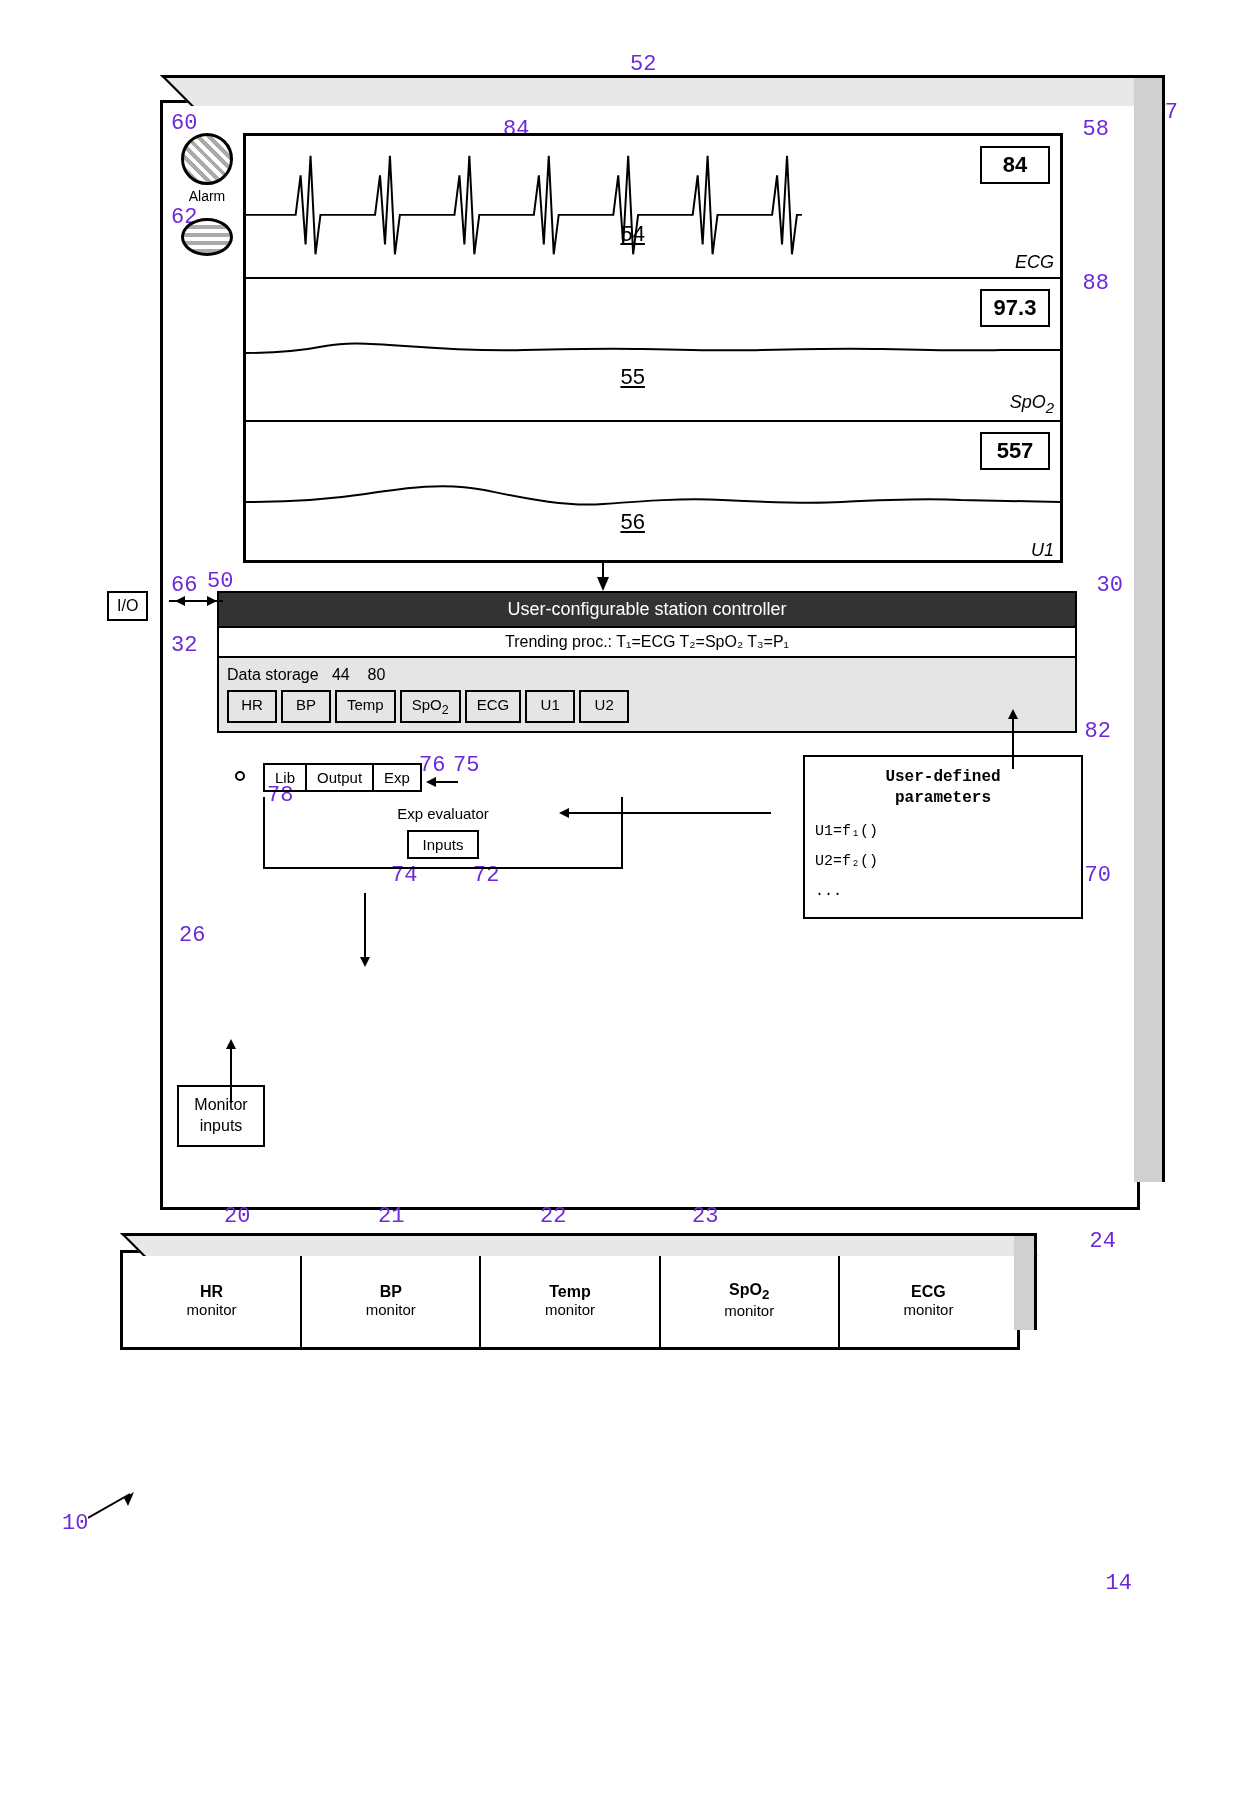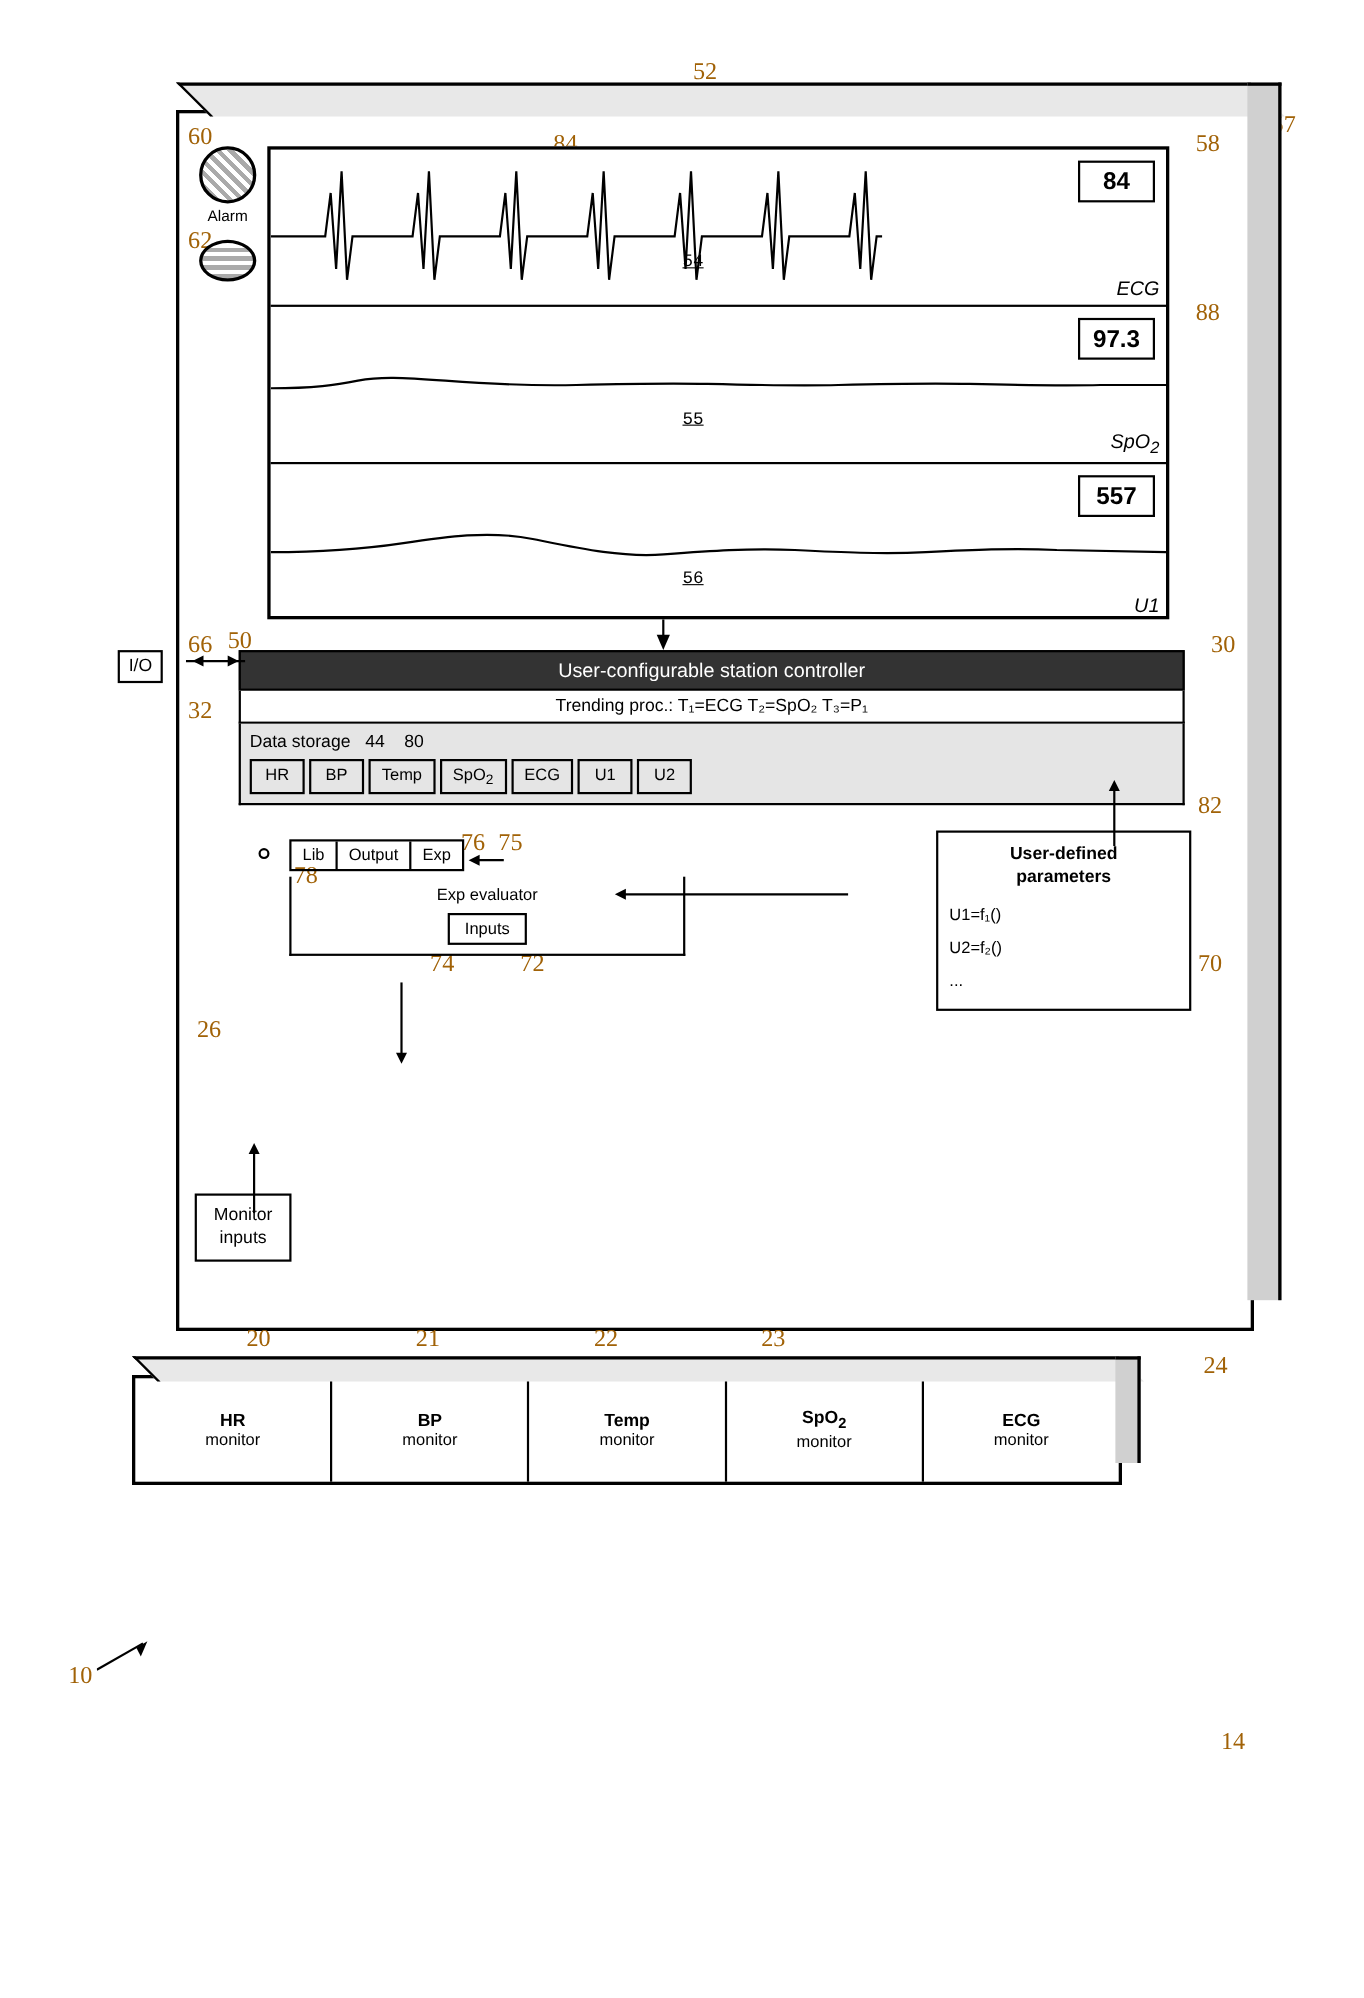--- a/index.html
+++ b/index.html
@@ -18,23 +18,23 @@
       position: relative;
       display: flex;
       flex-direction: column;
       align-items: center;
       padding: 40px 60px 20px 60px;
     }
 
     
     .ref-num {
       font-size: 22px;
-      font-family: Liberation Serif, serif;
-      position: absolute;
-      color: #a16207;
+      font-family: Liberation Mono, monospace;
+      position: absolute;
+      color: #6d28d9;
     }
 
     
     .device-outer {
       position: relative;
       width: 980px;
       height: 1110px;
       border: 3px solid #000;
       margin-top: 60px;
       background: #fff;
@@ -103,23 +103,22 @@
       font-size: 22px;
       font-weight: bold;
       min-width: 70px;
       text-align: center;
     }
 
     .channel-num {
       position: absolute;
       bottom: 24px;
       left: 46%;
-      font-size: 16px;
+      font-size: 22px;
       text-decoration: underline;
-      font-family: Liberation Mono, monospace;
     }
 
     
     .waveform-svg {
       position: absolute;
       top: 0; left: 0;
       width: 100%; height: 100%;
     }
 
     
@@ -430,21 +429,21 @@
       </div>
 
       <div style="border:2px solid #000; border-top:none; padding:8px; font-size:15px; text-align:center;">
         <span>Exp evaluator</span>
         <div style="margin-top:8px; display:flex; justify-content:center;">
           <div style="border:2px solid #000; padding:4px 14px; font-size:15px;">Inputs</div>
         </div>
       </div>
     </div>
 
-    <div style="position:absolute; top:652px; right:54px; width:232px; border:2px solid #000; padding:10px;">
+    <div style="position:absolute; top:652px; right:54px; width:280px; border:2px solid #000; padding:10px;font-family:Liberation Mono, monospace;">
       <div style="font-weight:bold; text-align:center; margin-bottom:8px; line-height:1.3;">User-defined<br>parameters</div>
       <div style="font-size:15px; line-height:2;">
         <div>U1=f₁()</div>
         <div>U2=f₂()</div>
         <div>...</div>
       </div>
     </div>
 
     <svg style="position:absolute; top:700px; left:390px; width:220px; height:20px;">
       <line x1="218" y1="10" x2="10" y2="10" stroke="#000" stroke-width="2"></line>

